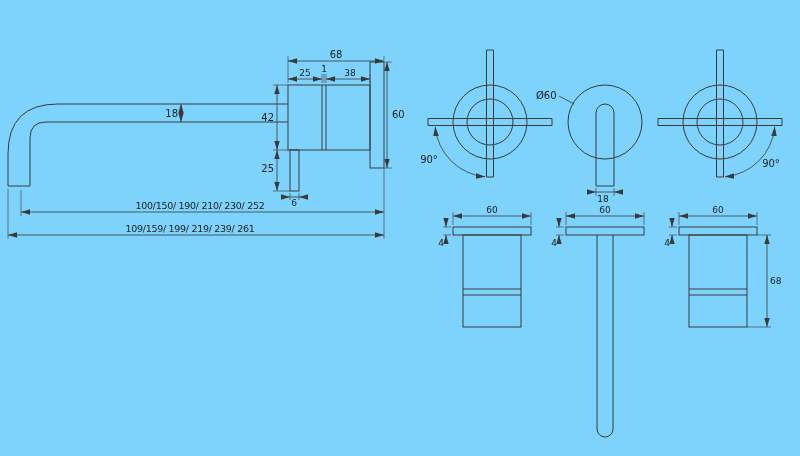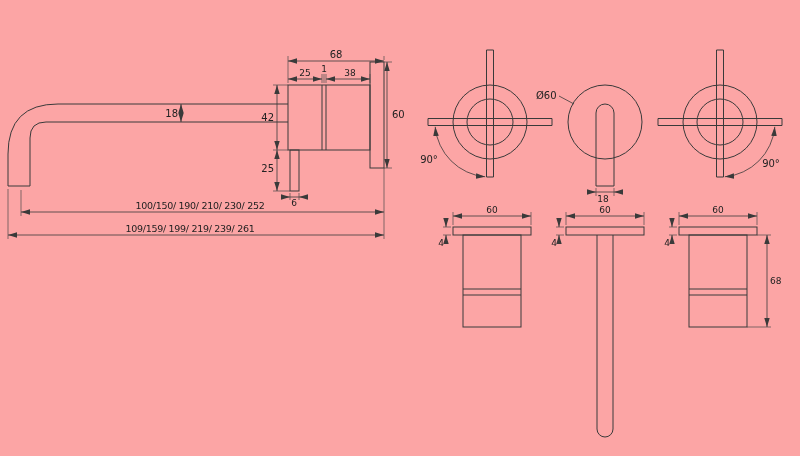--- a/index.html
+++ b/index.html
@@ -1,16 +1,16 @@
 <!DOCTYPE html>
 <html><head>
 <meta charset="utf-8">
 <style>
   html,body{margin:0;padding:0;background:#ffffff;}
-  .stage{width:800px;height:456px;background:#fca5a5;position:relative;overflow:hidden;}
+  .stage{width:800px;height:456px;background:#7dd3fc;position:relative;overflow:hidden;}
   svg{display:block;}
   .ln{stroke:#3a3a3a;stroke-width:1;fill:none;stroke-linecap:butt;}
   .dimln{stroke:#3a3a3a;stroke-width:0.8;fill:none;}
   .extln{stroke:#4a4a4a;stroke-width:0.7;fill:none;}
   text{font-family:"DejaVu Sans","Liberation Sans",sans-serif;font-size:10px;fill:#222222;}
   .small{font-size:9px;}
   .longdim{font-size:9.5px;letter-spacing:-0.3px;}
   .arrfill{fill:#3a3a3a;}
 </style>
 </head>

